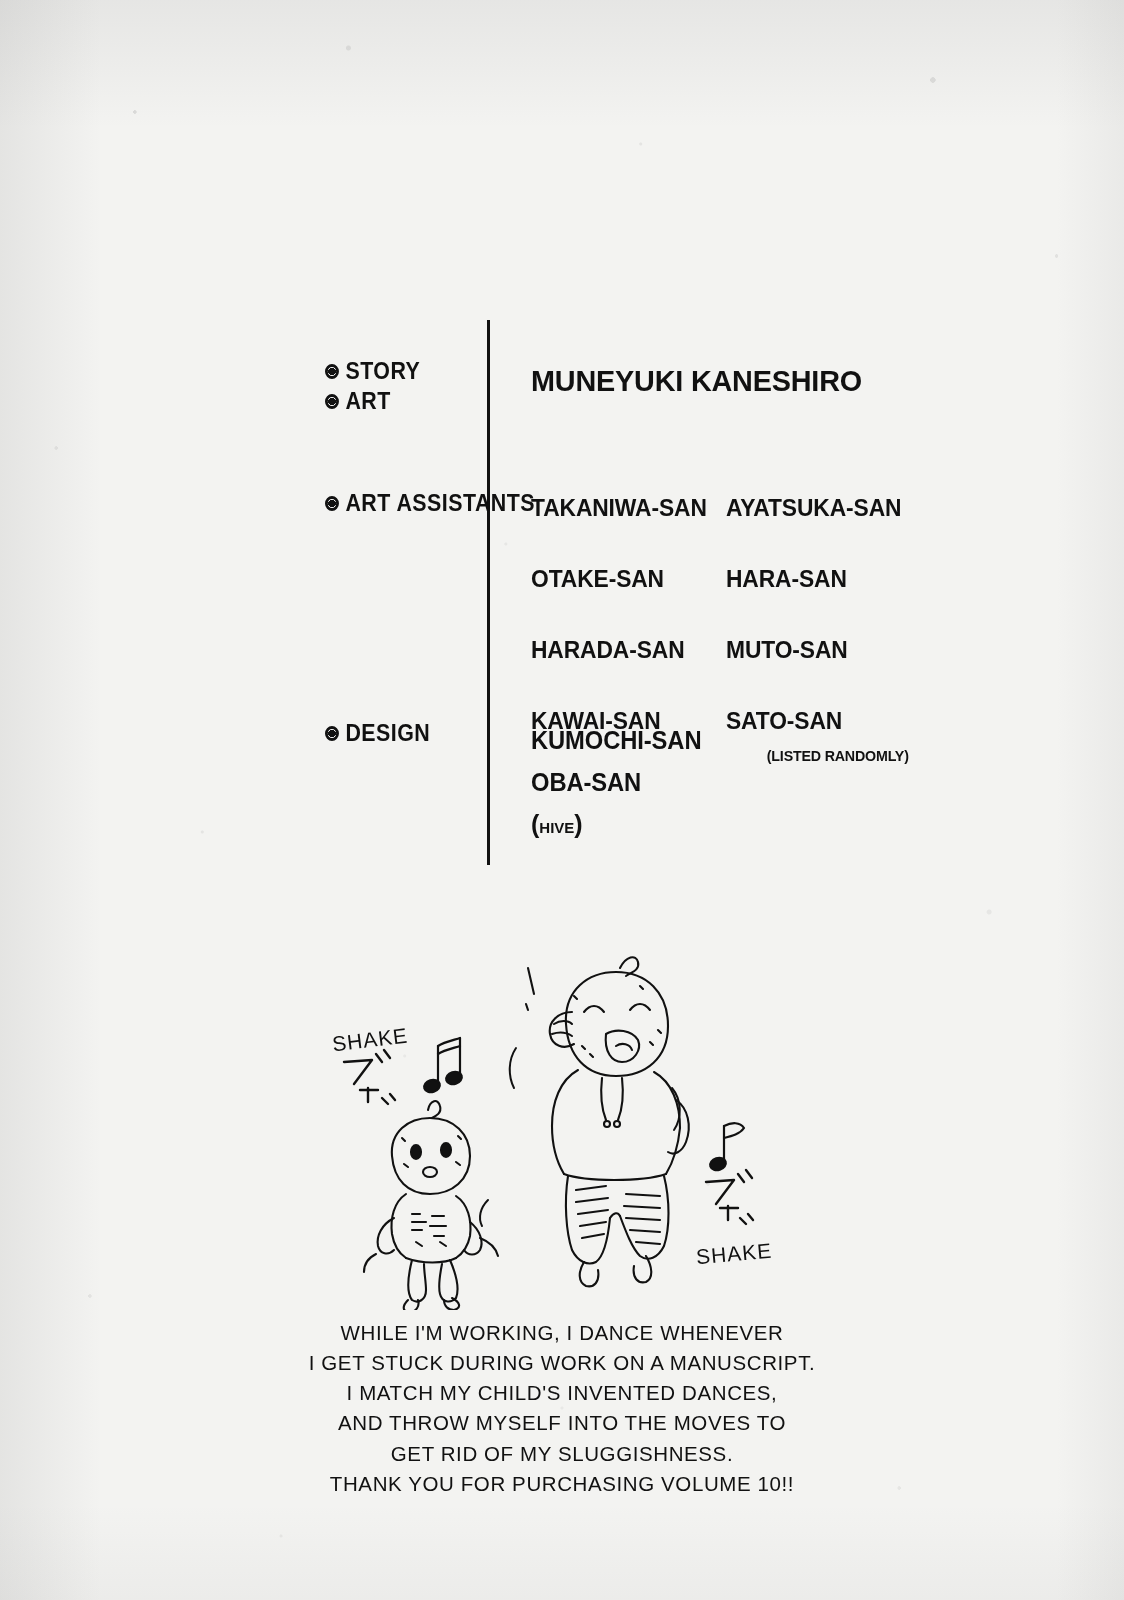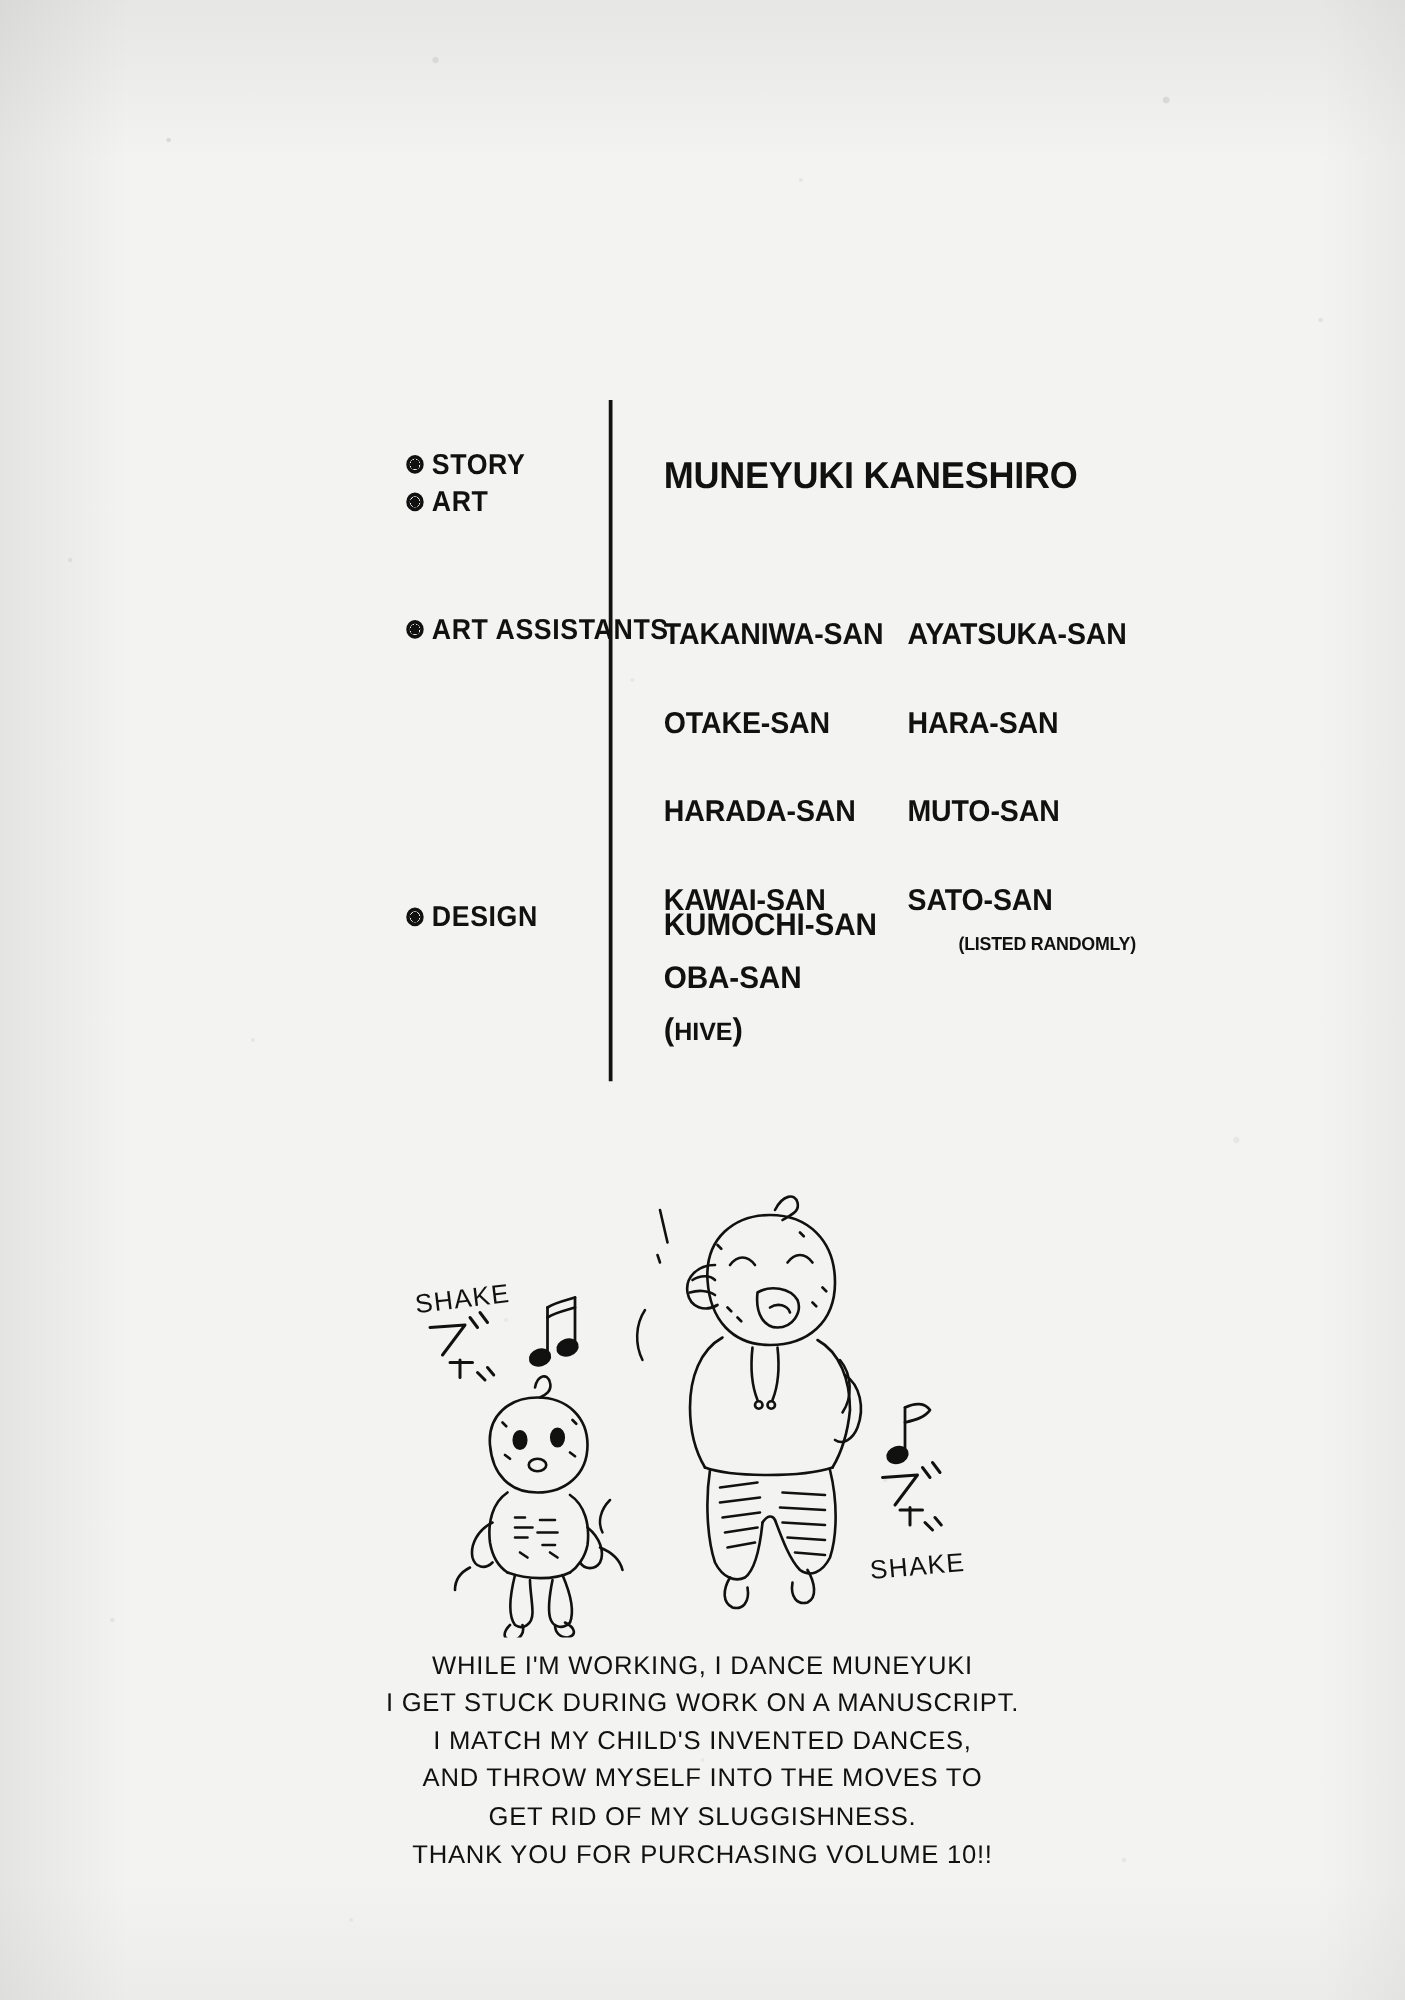--- a/index.html
+++ b/index.html
@@ -143,21 +143,21 @@
     transform: scaleX(0.95);
     transform-origin: left center;
     white-space: nowrap;
   }
   .design-studio {
     font-size: 25px;
     font-weight: bold;
     line-height: 1.67;
   }
   .design-studio .small {
-    font-size: 20px;
+    font-size: 15px;
   }
 
   
   .illustration {
     position: absolute;
     left: 320px;
     top: 950px;
     width: 500px;
     height: 360px;
   }
@@ -365,19 +365,19 @@
       <path d="M132 348 C140 352 142 358 134 360 C128 360 124 356 124 350"></path>
 
       <path d="M160 288 C170 292 176 298 178 306"></path>
       <path d="M56 304 C48 308 44 314 44 322"></path>
     </g>
 
   </svg>
 </div>
 
 <div class="note">
-  <div>WHILE I'M WORKING, I DANCE MUNEYUKI</div>
+  <div>WHILE I'M WORKING, I DANCE WHENEVER</div>
   <div>I GET STUCK DURING WORK ON A MANUSCRIPT.</div>
   <div>I MATCH MY CHILD'S INVENTED DANCES,</div>
   <div>AND THROW MYSELF INTO THE MOVES TO</div>
   <div>GET RID OF MY SLUGGISHNESS.</div>
   <div>THANK YOU FOR PURCHASING VOLUME 10!!</div>
 </div>
 
 </body></html>

